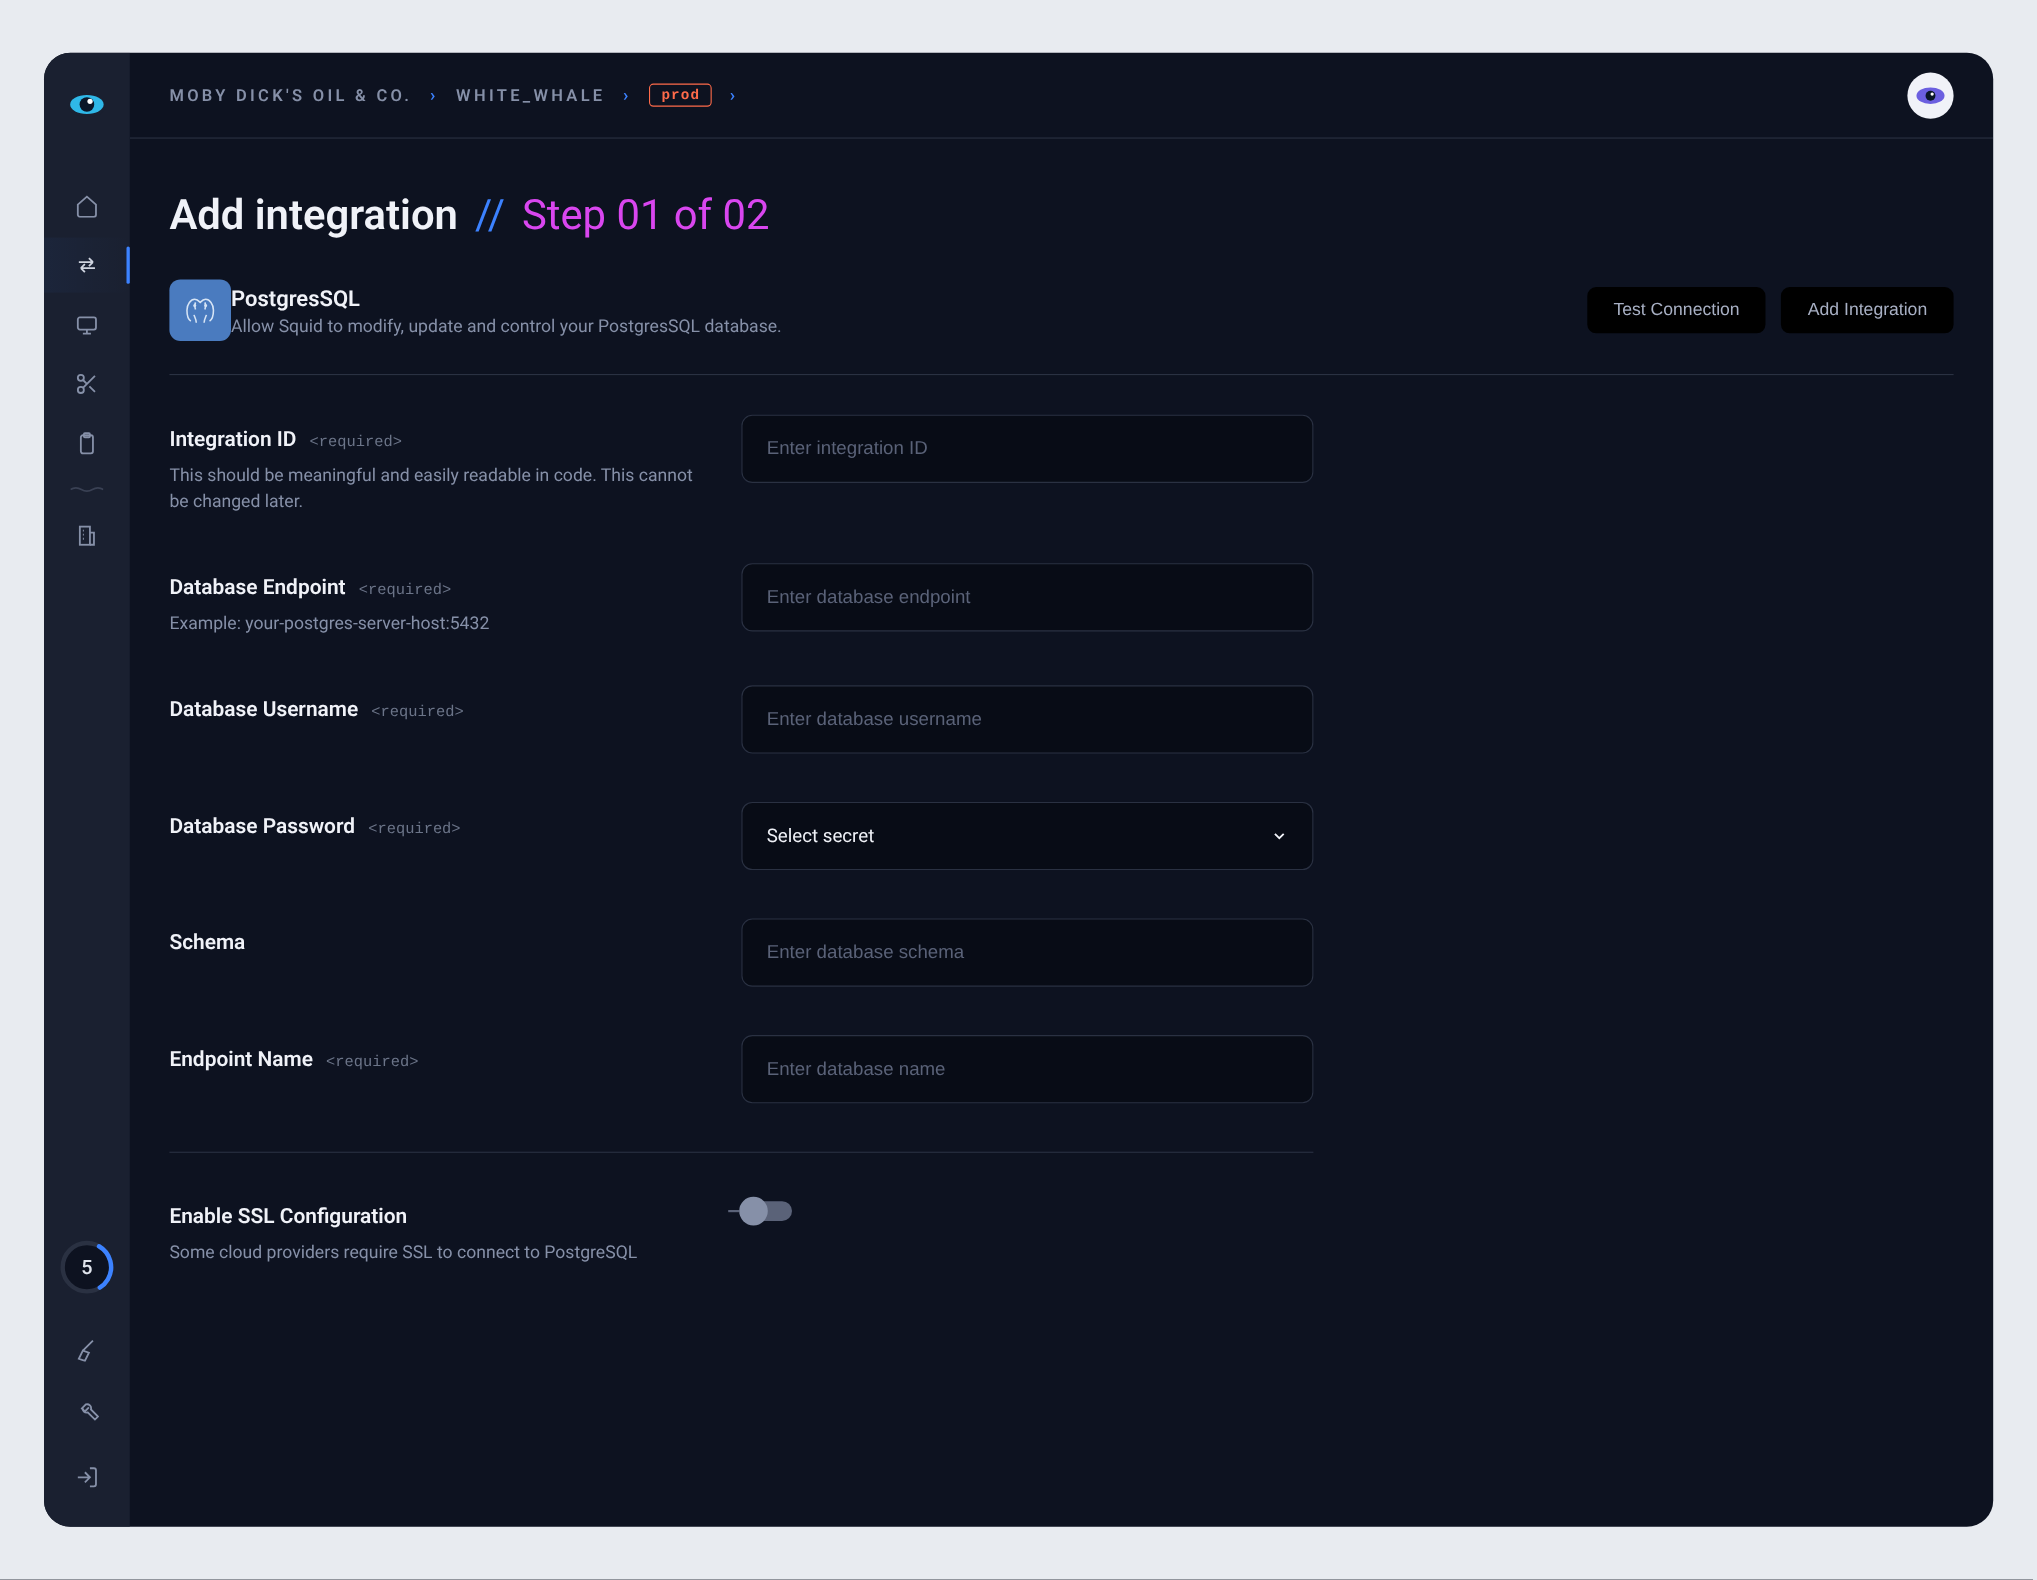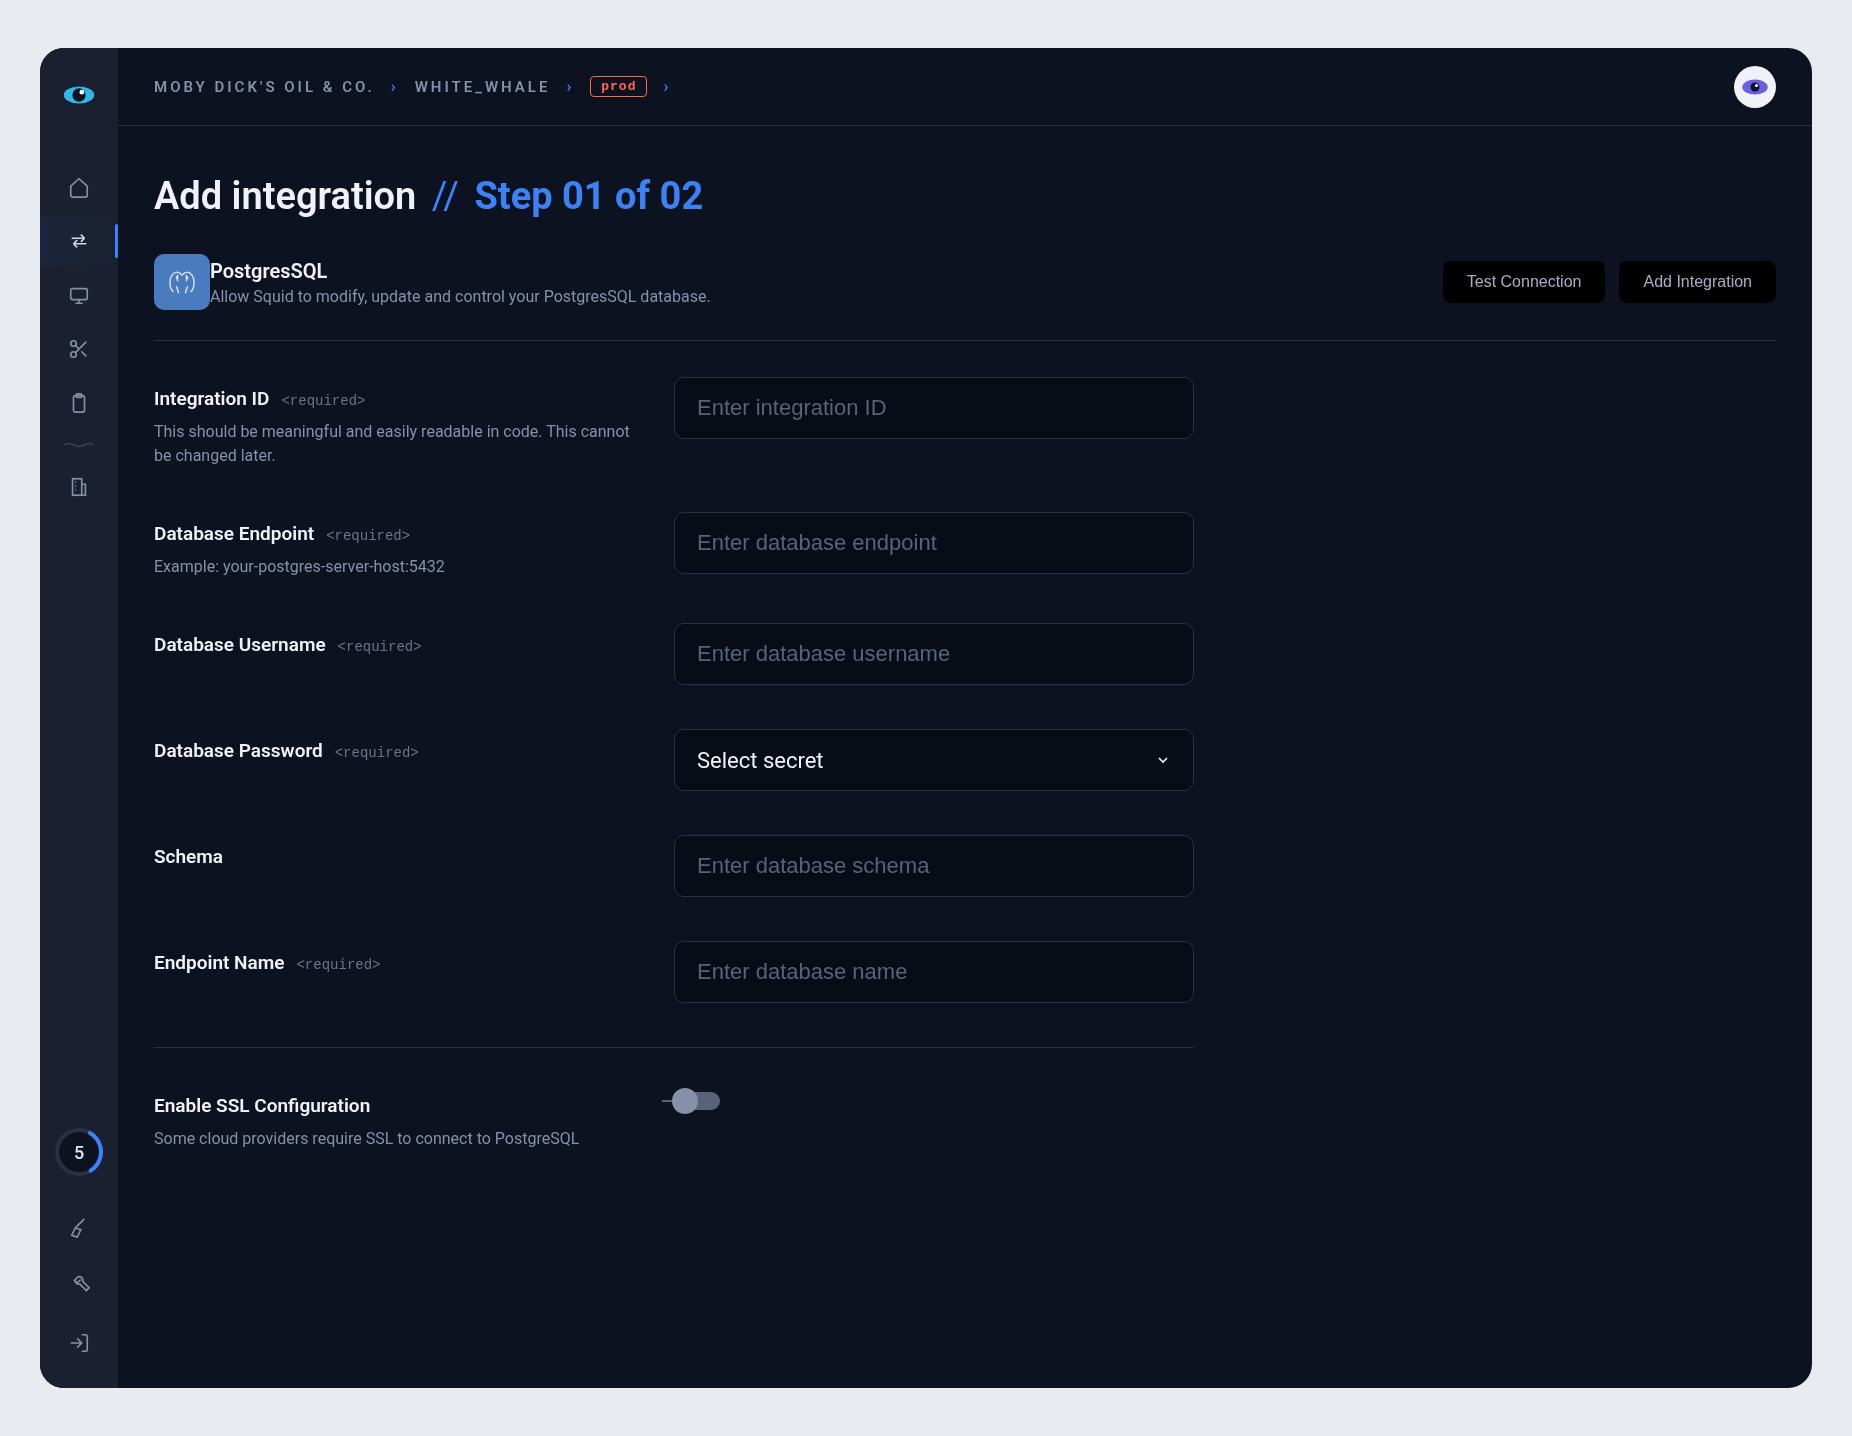--- a/index.html
+++ b/index.html
@@ -155,21 +155,21 @@
       padding: 48px 36px;
       overflow-y: auto;
     }
     .page-title {
       font-size: 38px;
       font-weight: 600;
       color: #F0F2F8;
       margin-bottom: 36px;
     }
     .page-title-sep { color: #3C82FF; font-weight: 400; margin: 0 6px; }
-    .page-title-sub { color: #3b82f6; font-weight: 700; }
+    .page-title-sub { color: #d946ef; font-weight: 400; }
     .integration-header {
       display: flex;
       align-items: center;
       justify-content: space-between;
       padding-bottom: 30px;
       border-bottom: 1px solid #2A3142;
       margin-bottom: 36px;
     }
     .integration-header-left {
       display: flex;
@@ -243,21 +243,21 @@
     .form-input-col {
       flex: 1;
     }
     .form-input, .form-select {
       width: 100%;
       height: 62px;
       background: #080C16;
       border: 1px solid #2A3142;
       border-radius: 10px;
       padding: 11px 22px;
-      font-size: 22px;
+      font-size: 17px;
       color: #F0F2F8;
       outline: none;
     }
     .form-input::placeholder { color: #5A6278; }
     .form-select {
       display: flex;
       align-items: center;
       justify-content: space-between;
       cursor: pointer;
       color: #F0F2F8;

